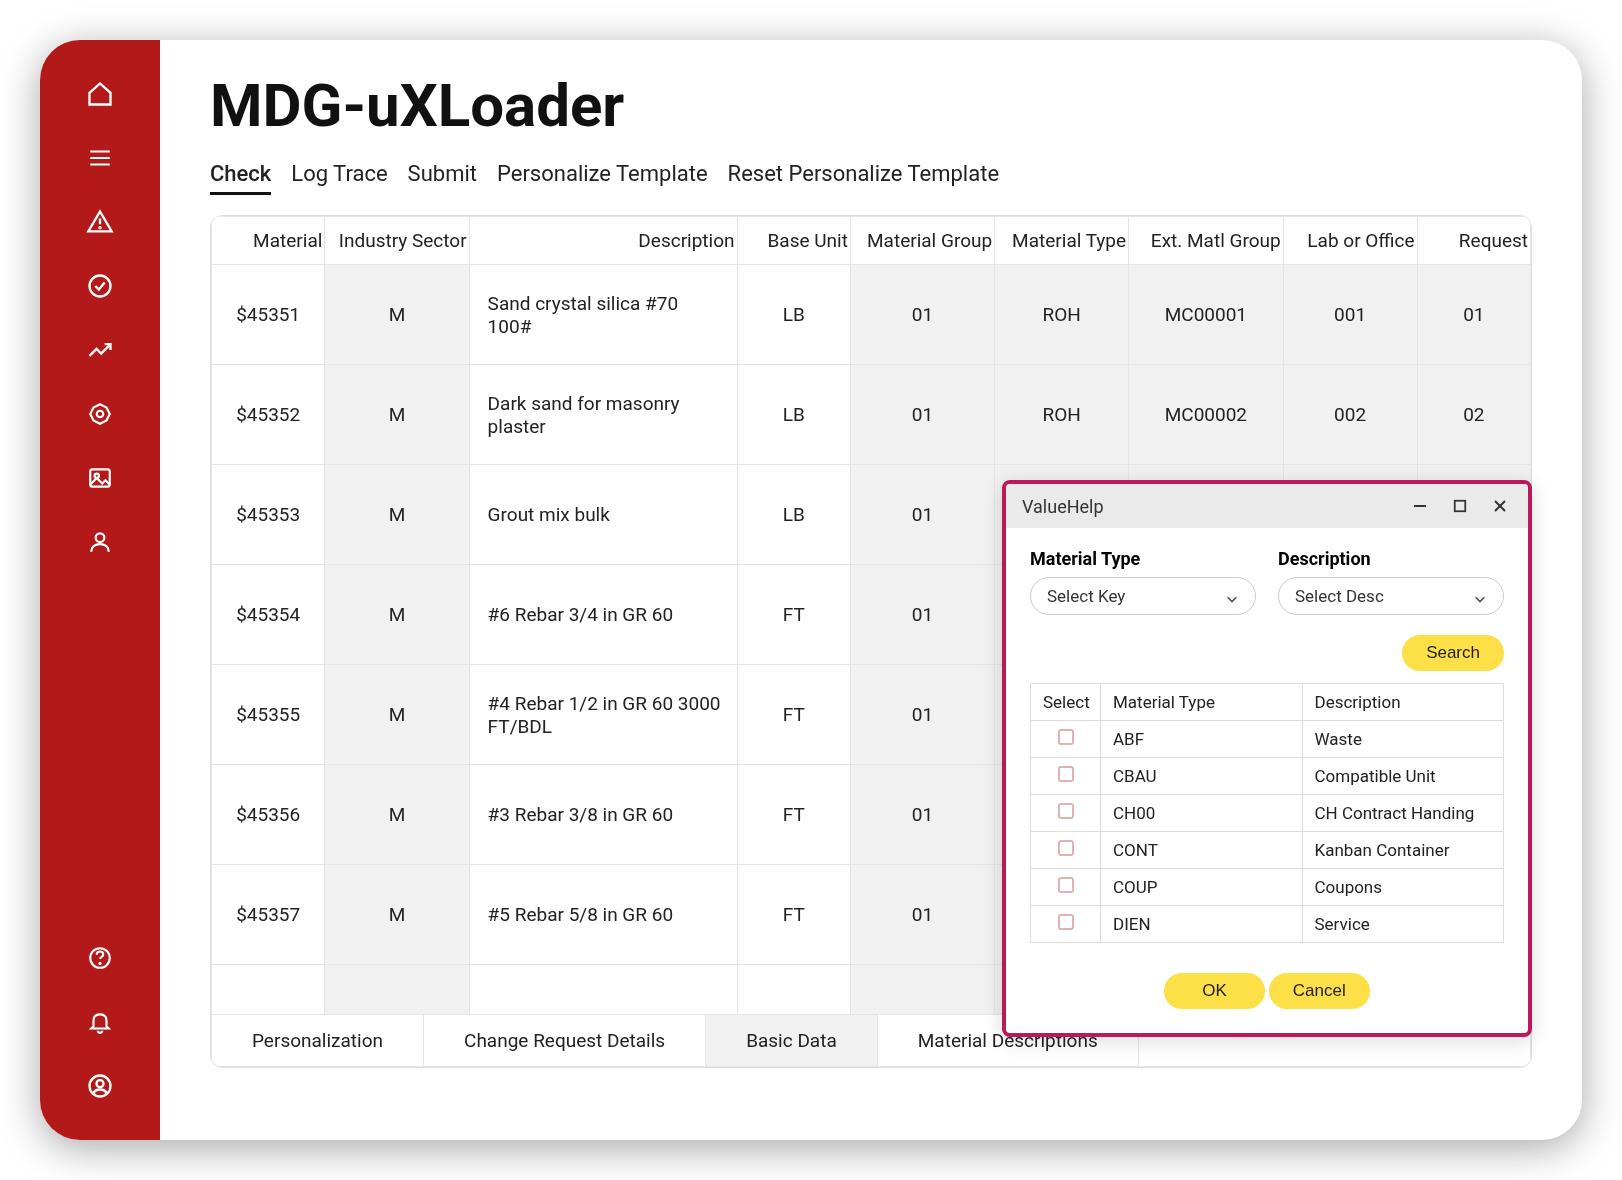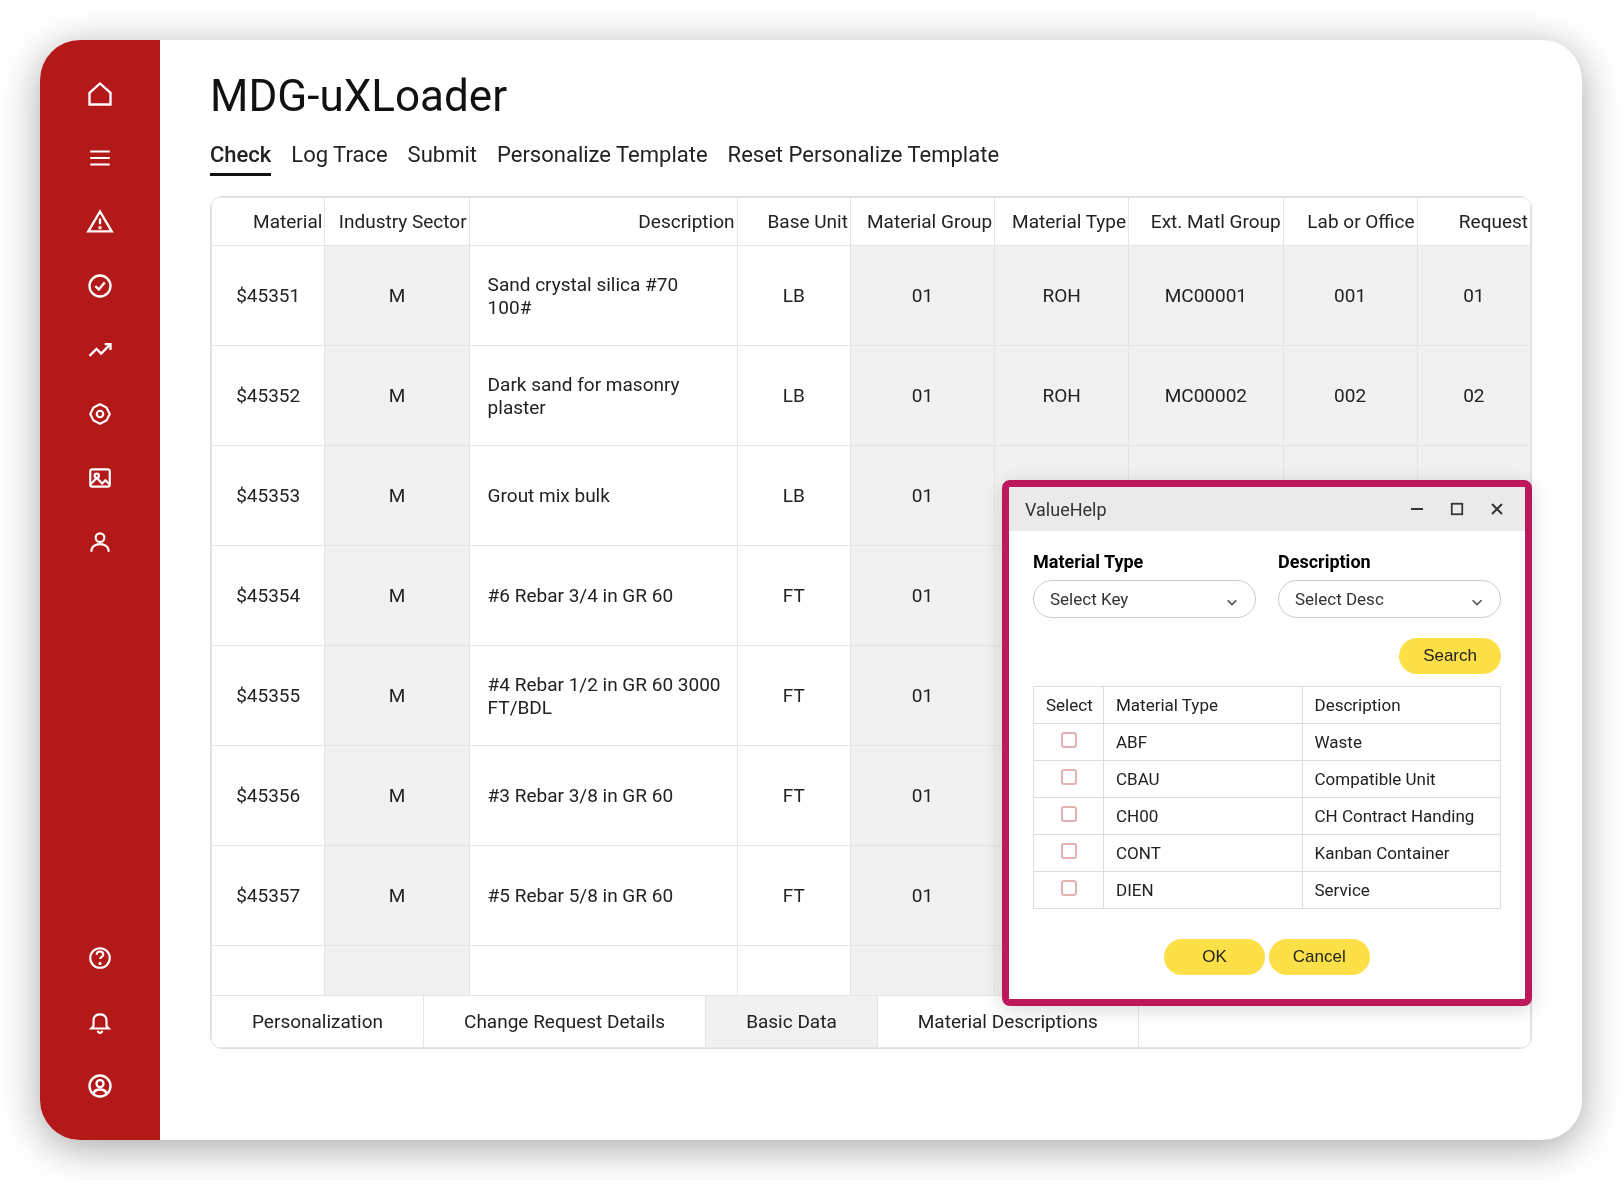--- a/index.html
+++ b/index.html
@@ -37,22 +37,22 @@
     color: #fff;
     margin-bottom: 8px;
   }
   .sidebar-spacer { flex: 1; }
   .main {
     flex: 1;
     padding: 30px 50px 0 50px;
     position: relative;
   }
   .page-title {
-    font-size: 44px;
-    font-weight: 400;
+    font-size: 60px;
+    font-weight: 700;
     color: #111;
     margin-bottom: 20px;
   }
   .toolbar {
     display: flex;
     gap: 20px;
     margin-bottom: 20px;
   }
   .toolbar-item {
     font-size: 22px;
@@ -118,21 +118,21 @@
   }
   .bottom-tab.active { background: #f1f1f1; }
 
   
   .dialog {
     position: absolute;
     right: 50px;
     top: 440px;
     width: 530px;
     background: #fff;
-    border: 7px solid #be185d;
+    border: 4px solid #be185d;
     border-radius: 8px;
     box-shadow: 0 4px 20px rgba(0,0,0,0.15);
     overflow: hidden;
   }
   .dialog-titlebar {
     background: #eaeaea;
     padding: 10px 16px;
     display: flex;
     align-items: center;
     font-size: 18px;
@@ -481,20 +481,25 @@
                 <td>CH00</td>
                 <td>CH Contract Handing</td>
               </tr>
               <tr>
                 <td><span class="vh-check"></span></td>
                 <td>CONT</td>
                 <td>Kanban Container</td>
               </tr>
               <tr>
                 <td><span class="vh-check"></span></td>
+                <td>COUP</td>
+                <td>Coupons</td>
+              </tr>
+              <tr>
+                <td><span class="vh-check"></span></td>
                 <td>DIEN</td>
                 <td>Service</td>
               </tr>
             </tbody>
         </table>
         <div class="dlg-footer">
           <button class="dlg-btn" style="padding:8px 38px;">OK</button>
           <button class="dlg-btn">Cancel</button>
         </div>
       </div>

